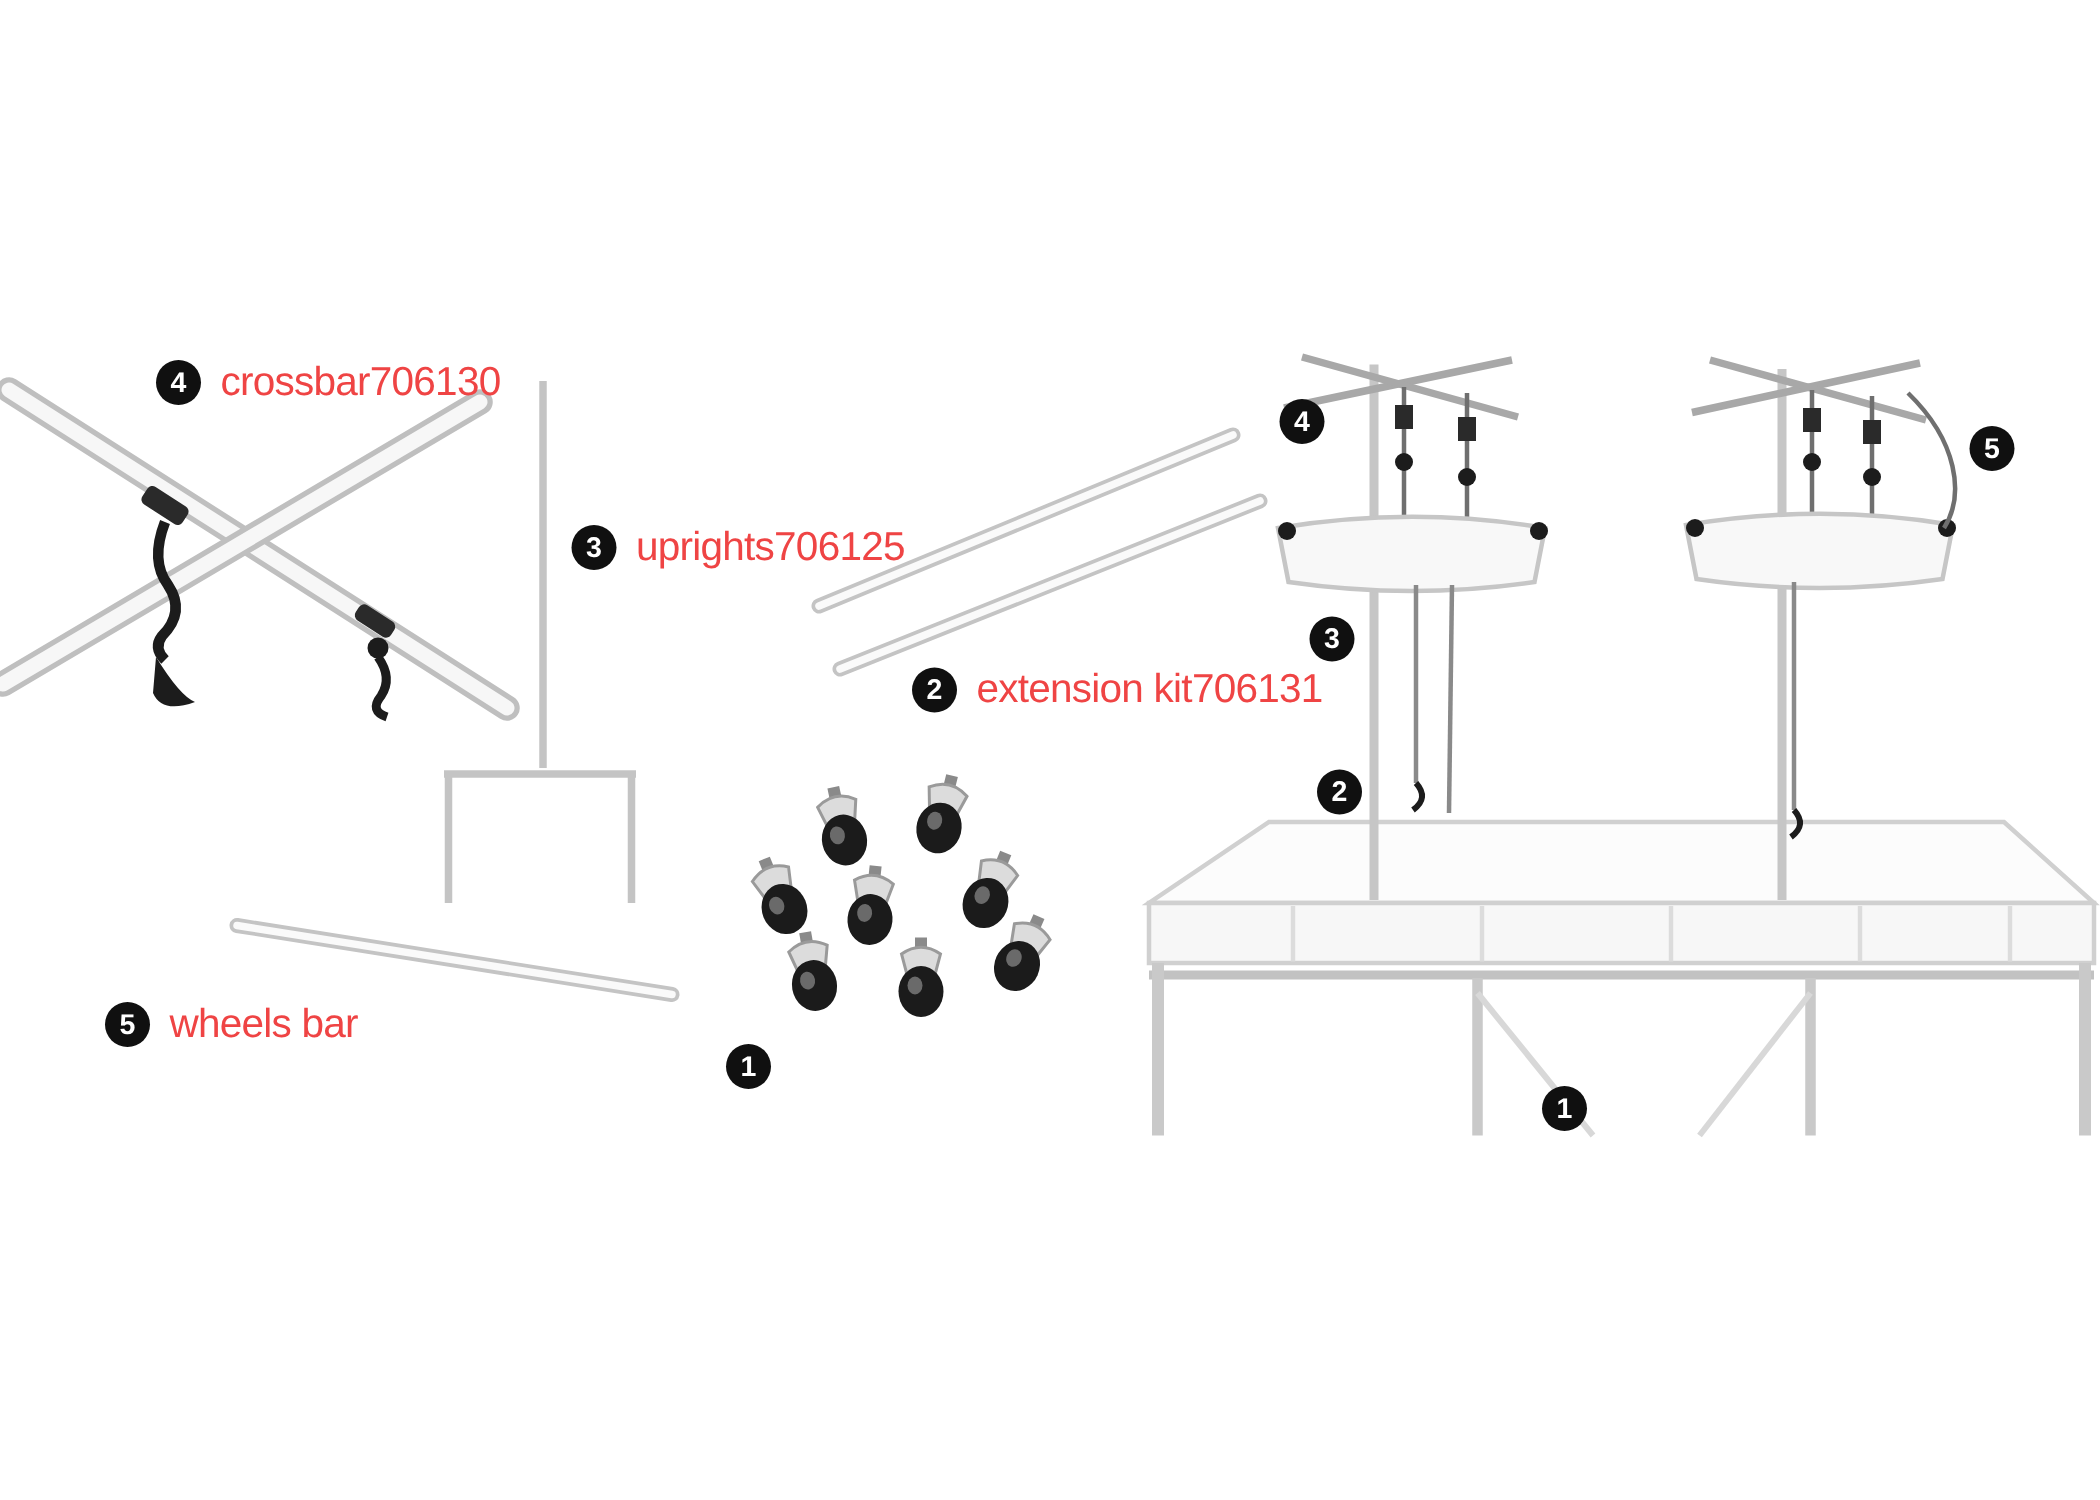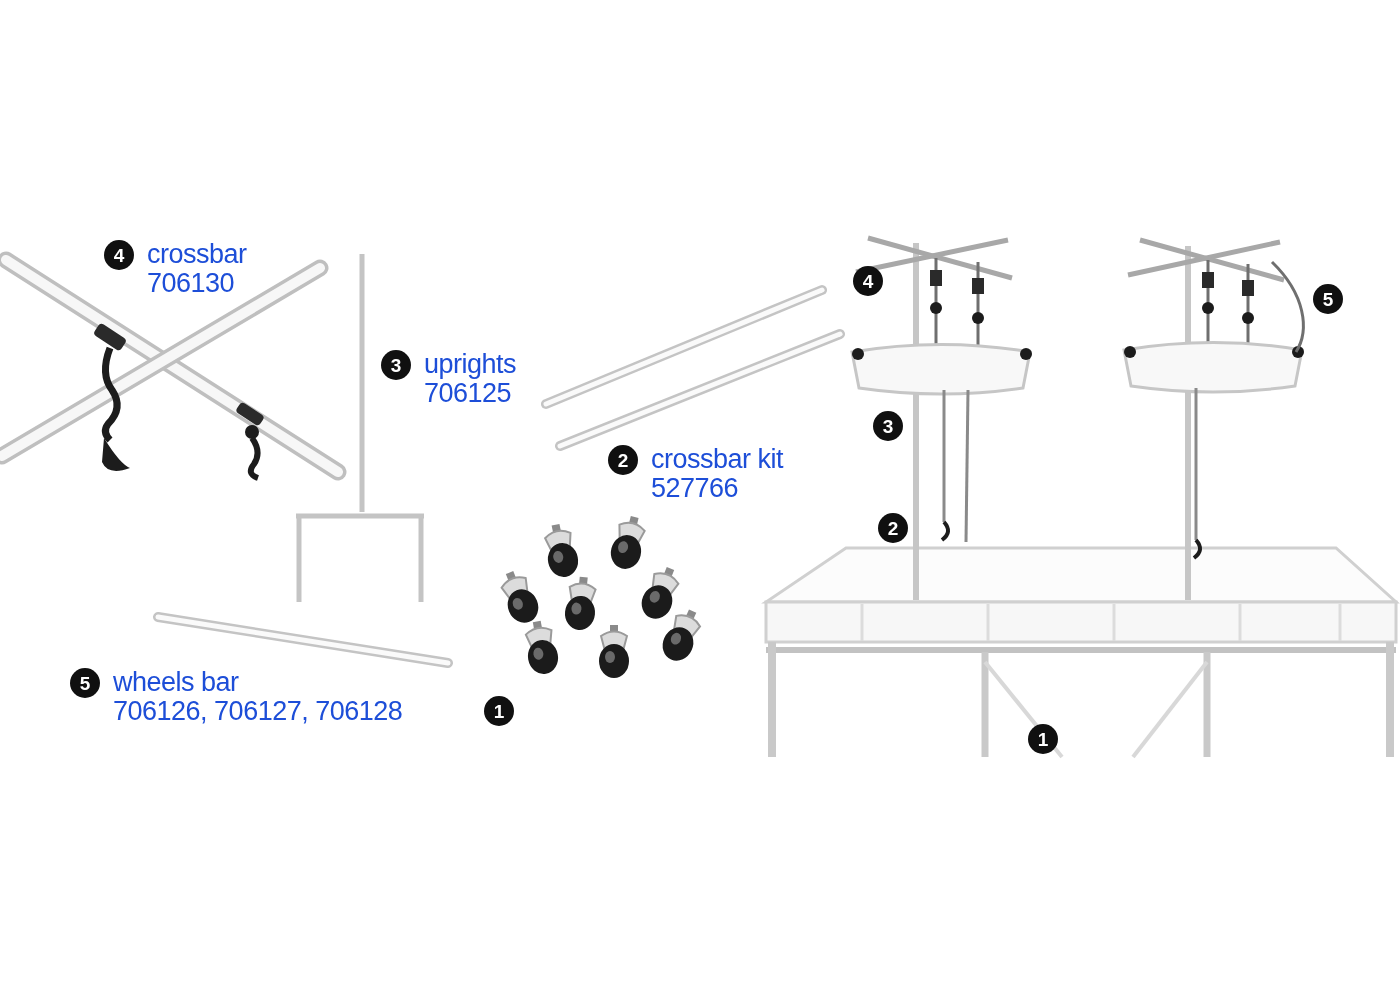--- a/index.html
+++ b/index.html
@@ -36,25 +36,25 @@
     display: inline-flex;
     align-items: center;
     justify-content: center;
     font-size: 19px;
     font-weight: bold;
     flex: 0 0 auto;
     line-height: 1;
   }
   .label-text {
     display: flex;
-    flex-direction: column;
+    flex-direction: row;
     font-size: 27px;
     line-height: 29px;
     letter-spacing: -0.5px;
-    color: #1d4ed8;
+    color: #ef4444;
   }
   .callout {
     position: absolute;
   }
 </style>
 </head>
 <body>
 
 <div class="stage">
 
@@ -217,30 +217,29 @@
     <span class="badge">3</span>
     <span class="label-text">
       <span>uprights</span>
       <span>706125</span>
     </span>
   </div>
 
   <div class="part-label" style="left:608px; top:445px;">
     <span class="badge">2</span>
     <span class="label-text">
-      <span>crossbar kit</span>
-      <span>527766</span>
+      <span>extension kit</span>
+      <span>706131</span>
     </span>
   </div>
 
   <div class="part-label" style="left:70px; top:668px;">
     <span class="badge">5</span>
     <span class="label-text">
       <span>wheels bar</span>
-      <span>706126, 706127, 706128</span>
     </span>
   </div>
 
   <div class="part-label" style="left:484px; top:696px;">
     <span class="badge">1</span>
   </div>
 
   <div class="badge callout" style="left:853px; top:266px;">4</div>
   <div class="badge callout" style="left:1313px; top:284px;">5</div>
   <div class="badge callout" style="left:873px; top:411px;">3</div>

